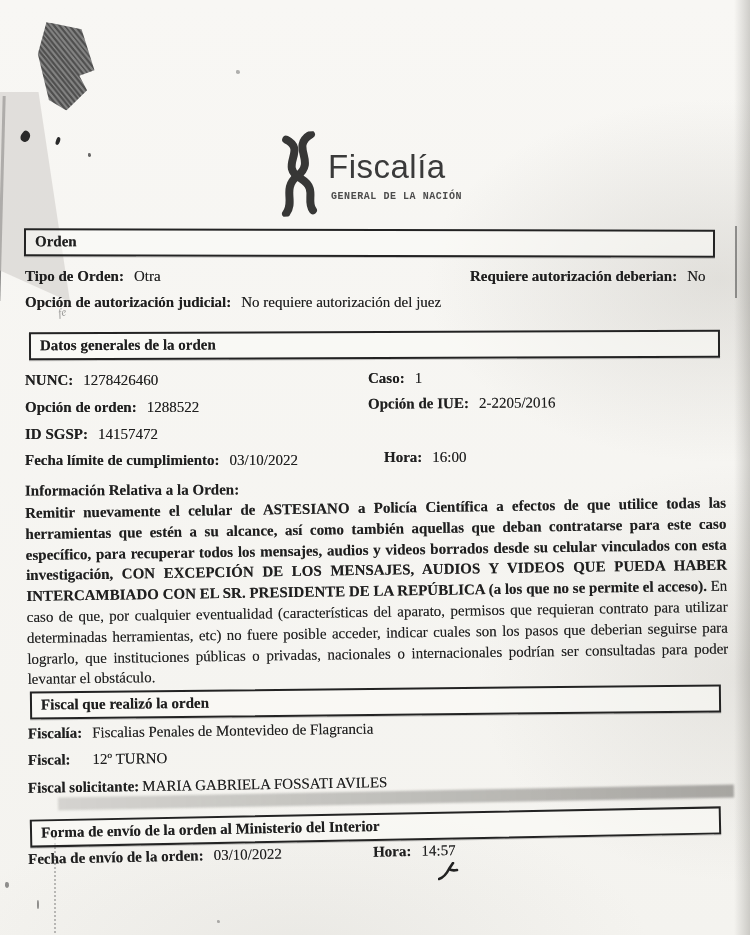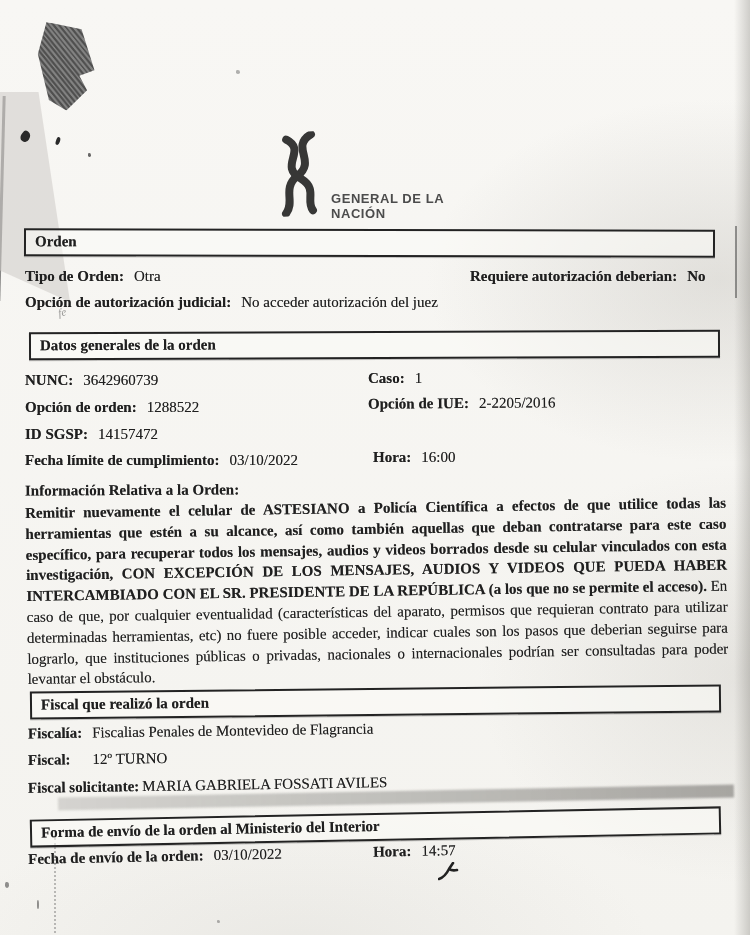--- a/index.html
+++ b/index.html
@@ -64,61 +64,62 @@
 <div class="abs" style="left:735px;top:226px;width:2px;height:72px;background:rgba(55,55,55,0.5);"></div>
 <div class="grayband"></div>
 
 <div class="abs" style="left:272px;top:130px;width:230px;height:85px;">
   <svg width="52" height="84" viewBox="0 0 50 84" style="position:absolute;left:0;top:2px;transform:rotate(-3deg);">
     <g fill="none" stroke="#262626" stroke-width="8" stroke-linecap="round" opacity="0.92">
       <path d="M40 3 C18 15, 45 30, 24 44 C8 56, 21 69, 11 81"></path>
       <path d="M15 7 C36 19, 5 33, 28 47 C44 58, 31 69, 38 79"></path>
     </g>
   </svg>
-  <div style="position:absolute;left:59px;top:61px;font-family:Liberation Sans, sans-serif;font-size:13px;font-weight:bold;color:#4c4c4c;letter-spacing:0.55px;">GENERAL DE LA NACIÓN</div>
+  <div style="position:absolute;left:56px;top:18px;font-family:'Liberation Sans',sans-serif;font-size:33px;color:#3a3a3a;letter-spacing:0.5px;">Fiscalía</div>
+  <div style="position:absolute;left:59px;top:61px;font-family:Liberation Mono, monospace;font-size:10px;font-weight:bold;color:#4c4c4c;letter-spacing:0.55px;">GENERAL DE LA NACIÓN</div>
 </div>
 
 <div class="box" style="left:24px;top:229px;width:687px;transform:rotate(0.12deg);">
   <span class="t">Orden</span>
 </div>
 
 <div class="abs ser" style="left:25px;top:268px;">
   <span class="lbl">Tipo de Orden:</span><span class="val">Otra</span>
 </div>
 <div class="abs ser" style="left:470px;top:268px;">
-  <span class="lbl">Requiere autorización deberian:</span><span class="val" style="font-weight:700;">No</span>
+  <span class="lbl">Requiere autorización deberian:</span><span class="val" style="font-weight:400;">No</span>
 </div>
 <div class="abs ser" style="left:25px;top:294px;">
-  <span class="lbl">Opción de autorización judicial:</span><span class="val">No acceder autorización del juez</span>
+  <span class="lbl">Opción de autorización judicial:</span><span class="val">No requiere autorización del juez</span>
 </div>
 <div class="abs" style="left:58px;top:306px;font-size:11px;font-style:italic;color:rgba(70,70,70,0.55);transform:rotate(-12deg);">fe</div>
 
 <div class="box" style="left:29px;top:331px;width:687px;transform:rotate(-0.2deg);">
   <span class="t">Datos generales de la orden</span>
 </div>
 
 <div class="abs ser" style="left:25px;top:372px;">
-  <span class="lbl">NUNC:</span><span class="val">3642960739</span>
+  <span class="lbl">NUNC:</span><span class="val">1278426460</span>
 </div>
 <div class="abs ser" style="left:368px;top:370px;">
   <span class="lbl">Caso:</span><span class="val">1</span>
 </div>
 <div class="abs ser" style="left:25px;top:399px;">
   <span class="lbl">Opción de orden:</span><span class="val">1288522</span>
 </div>
 <div class="abs ser" style="left:368px;top:395px;transform:rotate(-0.4deg);">
   <span class="lbl">Opción de IUE:</span><span class="val">2-2205/2016</span>
 </div>
 <div class="abs ser" style="left:25px;top:426px;">
   <span class="lbl">ID SGSP:</span><span class="val">14157472</span>
 </div>
 <div class="abs ser" style="left:25px;top:452px;">
   <span class="lbl">Fecha límite de cumplimiento:</span><span class="val">03/10/2022</span>
 </div>
-<div class="abs ser" style="left:373px;top:449px;text-align:right;">
+<div class="abs ser" style="left:384px;top:449px;text-align:right;">
   <span class="lbl">Hora:</span><span class="val">16:00</span>
 </div>
 
 <div class="abs ser lbl" style="left:25px;top:482px;transform:rotate(-0.3deg);">Información Relativa a la Orden:</div>
 
 <div class="para">
   <span class="strong">Remitir nuevamente el celular de ASTESIANO a Policía Científica a efectos de que utilice todas las herramientas que estén a su alcance, así como también aquellas que deban contratarse para este caso específico, para recuperar todos los mensajes, audios y videos borrados desde su celular vinculados con esta investigación, CON EXCEPCIÓN DE LOS MENSAJES, AUDIOS Y VIDEOS QUE PUEDA HABER INTERCAMBIADO CON EL SR. PRESIDENTE DE LA REPÚBLICA (a los que no se permite el acceso).</span><span> En caso de que, por cualquier eventualidad (características del aparato, permisos que requieran contrato para utilizar determinadas herramientas, etc) no fuere posible acceder, indicar cuales son los pasos que deberian seguirse para lograrlo, que instituciones públicas o privadas, nacionales o internacionales podrían ser consultadas para poder levantar el obstáculo.</span>
 </div>
 
 <div class="box" style="left:30px;top:688px;width:687px;transform:rotate(-0.6deg);">

